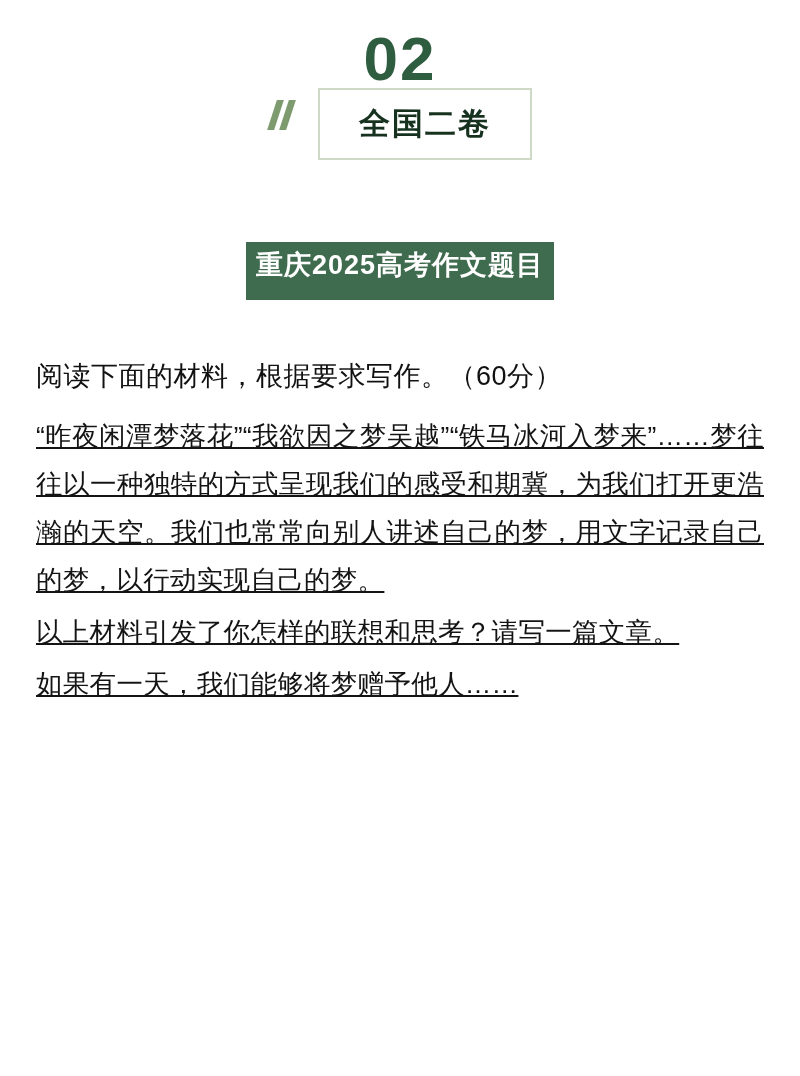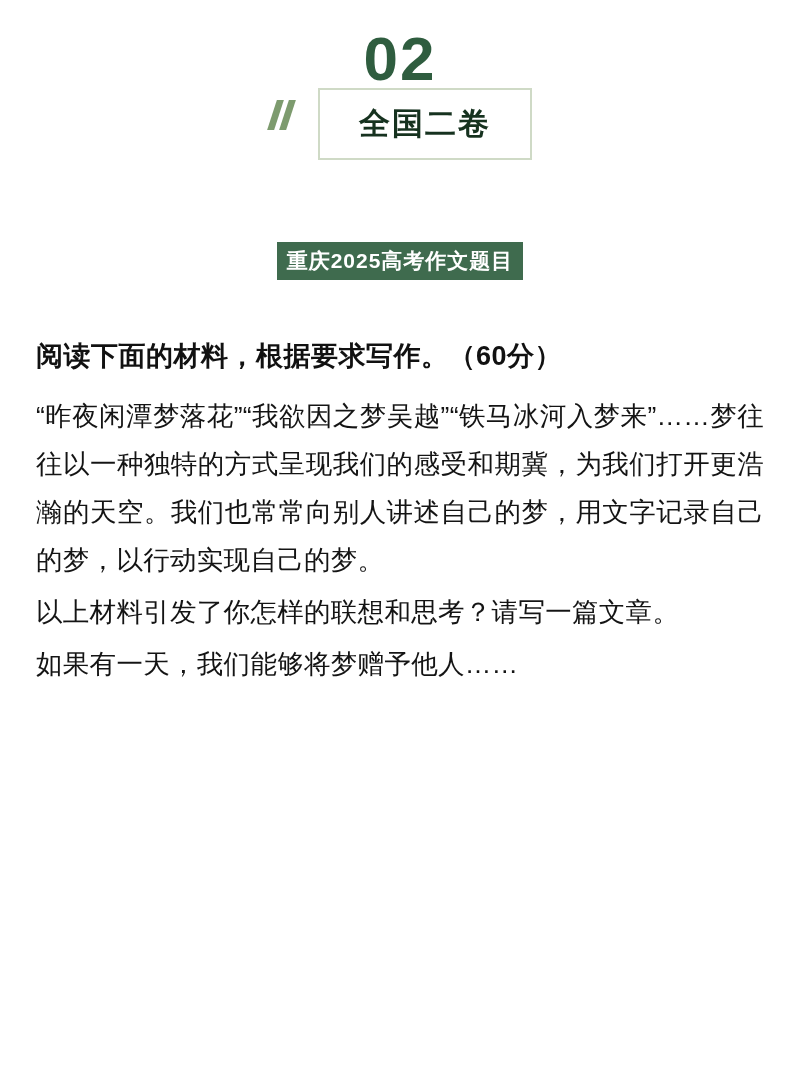--- a/index.html
+++ b/index.html
@@ -70,44 +70,45 @@
 
   
   .subtitle-wrap {
     text-align: center;
     margin-top: 42px;
   }
   .subtitle {
     display: inline-block;
     background: #3f6b4e;
     color: #ffffff;
-    font-size: 21px;
+    font-size: 27px;
     font-weight: bold;
-    padding: 5px 10px 5px 10px;
+    padding: 5px 10px 17px 10px;
     letter-spacing: 1px;
   }
 
   
   .content {
     margin: 58px 36px 0 36px;
   }
   .prompt-line {
     font-size: 27px;
-    font-weight: bold;
+    font-weight: normal;
     letter-spacing: 0.5px;
     margin-bottom: 18px;
     color: #111111;
   }
   .para {
     font-size: 26.5px;
     line-height: 48px;
     letter-spacing: 0.3px;
     color: #141414;
     margin: 0 0 4px 0;
     text-align: justify;
+    text-decoration: underline;
   }
 </style>
 </head>
 <body>
 
 <div class="header">
   <div class="big-number">02</div>
   <div class="slashes">
     <i></i>
       <i></i>

